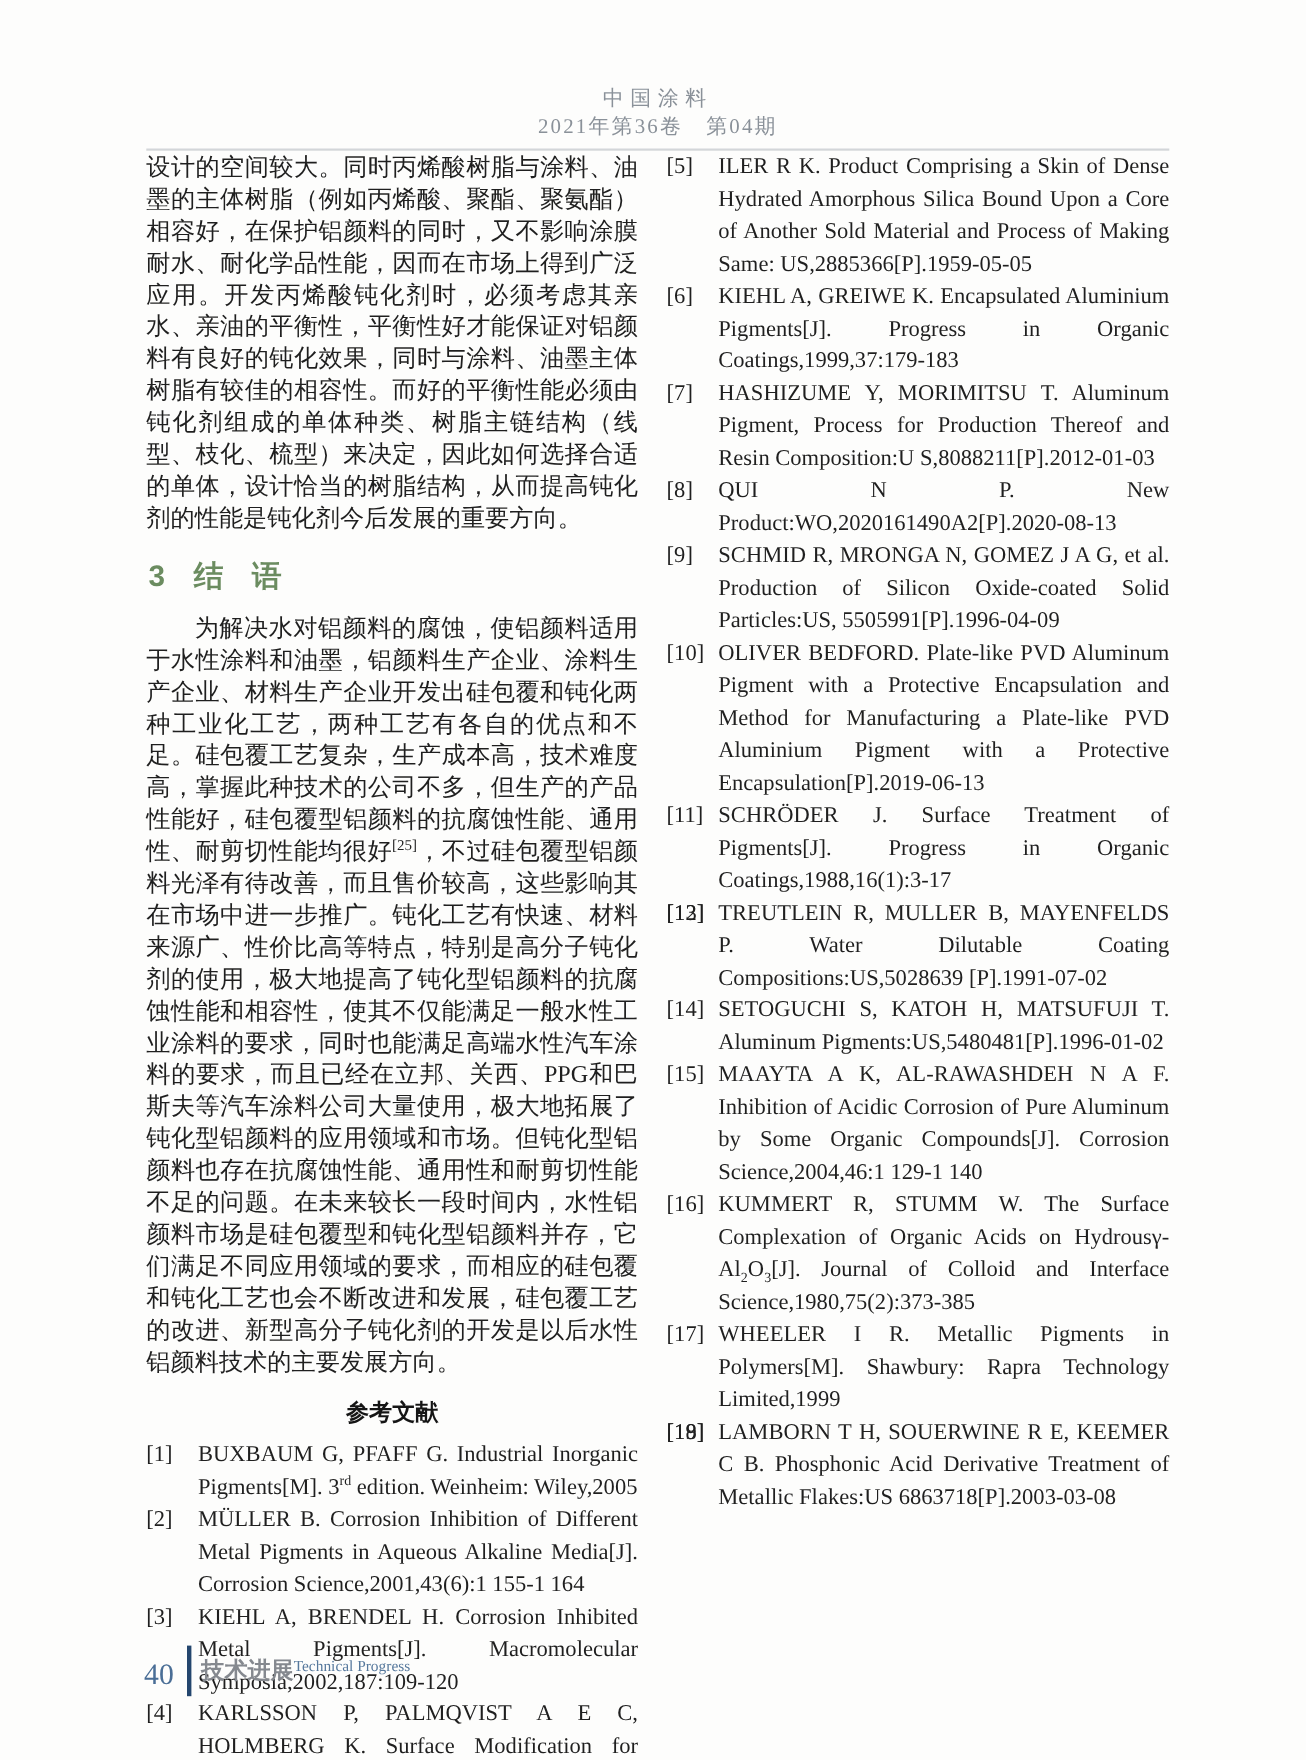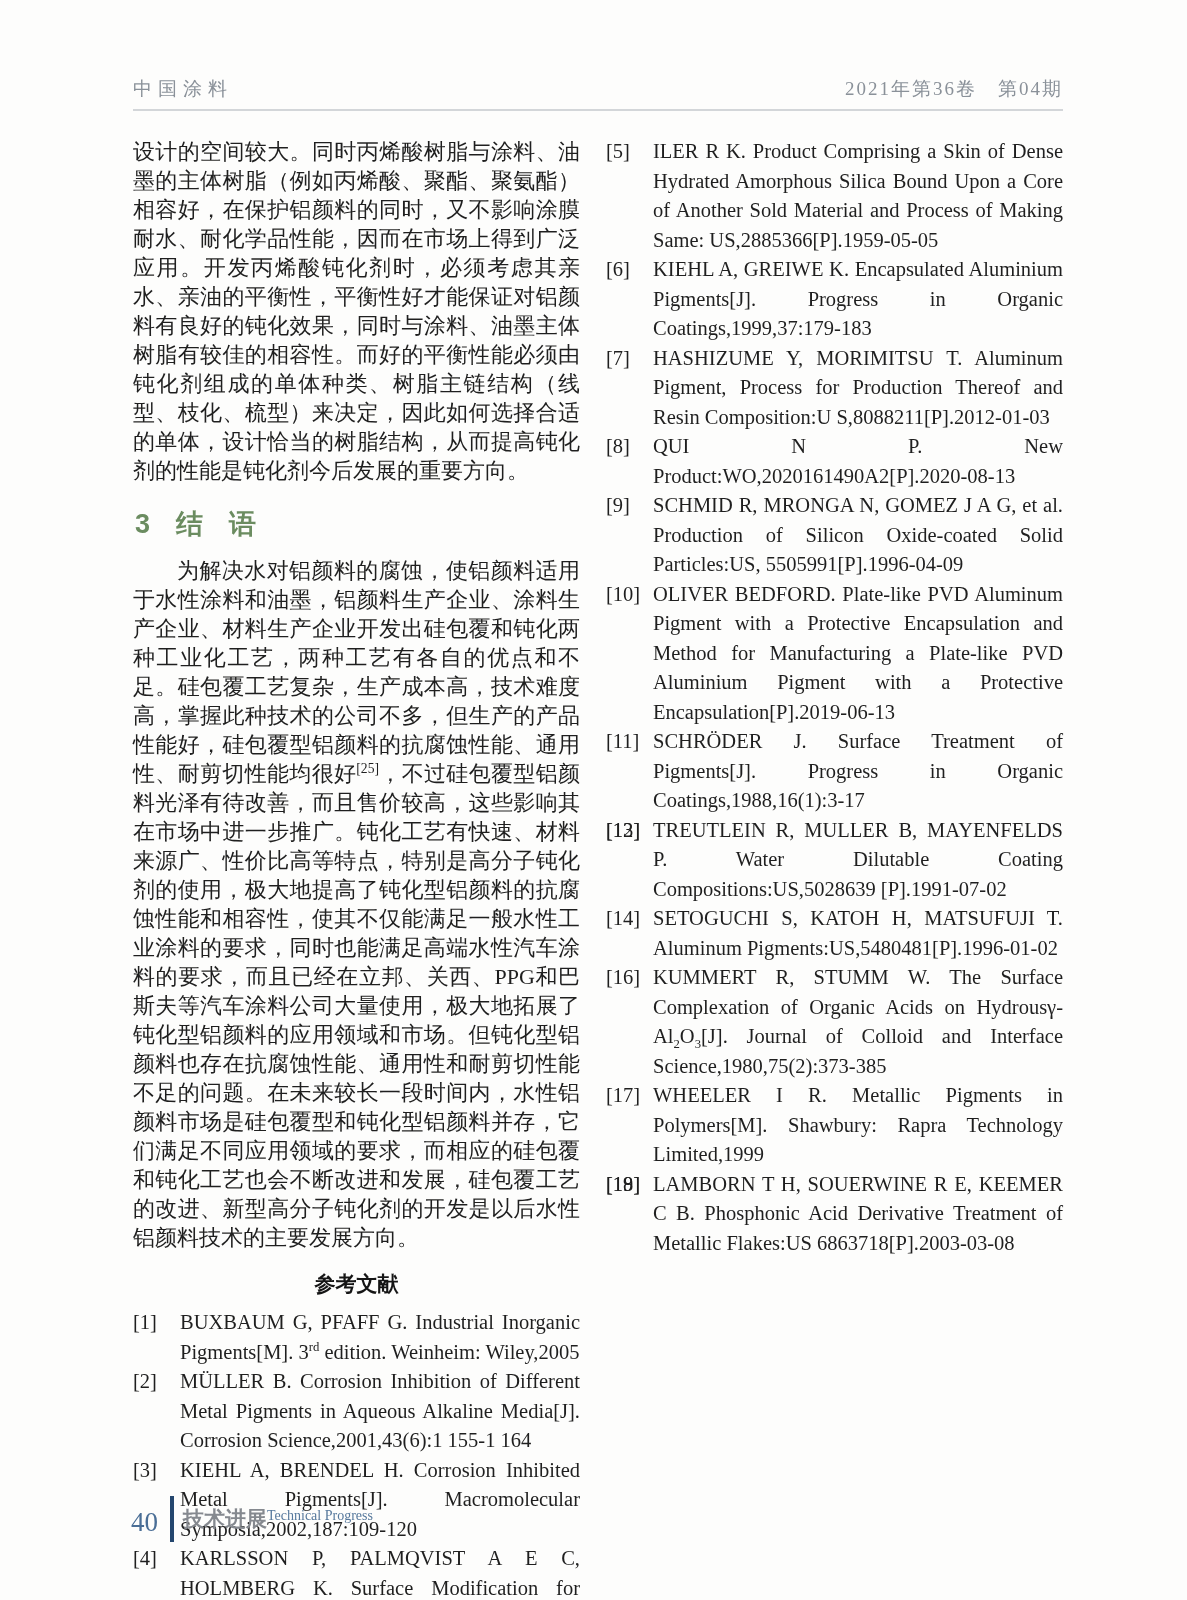--- a/index.html
+++ b/index.html
@@ -9,25 +9,26 @@
     font-family:"Liberation Serif","DejaVu Serif",serif;
     color:#1f1f1f;
     position:relative;
     overflow:hidden;
   }
   .page{position:absolute;inset:0;}
 
   
   .page-header{
     position:absolute;left:133px;top:76px;width:930px;
-    display:flex;justify-content:space-between;align-items:flex-end;
+    display:flex;justify-content:space-between;align-items:center;
     color:#8a9199;
     border-bottom:2px solid #d3d6d9;
     padding-bottom:7px;
     font-size:19px;
+    flex-direction:column;
   }
   .journal-name{letter-spacing:6px;}
   .issue-info{letter-spacing:2px;}
 
   
   .col-left{position:absolute;left:133px;top:137px;width:447px;}
   .col-right{position:absolute;left:606px;top:137px;width:457px;}
 
   .body-cn{
     font-size:22px;line-height:29px;
@@ -125,20 +126,21 @@
         <div class="ref"><span class="ref-num">[5]</span><span>ILER R K. Product Comprising a Skin of Dense Hydrated Amorphous Silica Bound Upon a Core of Another Sold Material and Process of Making Same: US,2885366[P].1959-05-05</span></div>
         <div class="ref"><span class="ref-num">[6]</span><span>KIEHL A, GREIWE K. Encapsulated Aluminium Pigments[J]. Progress in Organic Coatings,1999,37:179-183</span></div>
         <div class="ref"><span class="ref-num">[7]</span><span>HASHIZUME Y, MORIMITSU T. Aluminum Pigment, Process for Production Thereof and Resin Composition:U S,8088211[P].2012-01-03</span></div>
         <div class="ref"><span class="ref-num">[8]</span><span>QUI N P. New Product:WO,2020161490A2[P].2020-08-13</span></div>
         <div class="ref"><span class="ref-num">[9]</span><span>SCHMID R, MRONGA N, GOMEZ J A G, et al. Production of Silicon Oxide-coated Solid Particles:US, 5505991[P].1996-04-09</span></div>
         <div class="ref"><span class="ref-num">[10]</span><span>OLIVER BEDFORD. Plate-like PVD Aluminum Pigment with a Protective Encapsulation and Method for Manufacturing a Plate-like PVD Aluminium Pigment with a Protective Encapsulation[P].2019-06-13</span></div>
         <div class="ref"><span class="ref-num">[11]</span><span>SCHRÖDER J. Surface Treatment of Pigments[J]. Progress in Organic Coatings,1988,16(1):3-17</span></div>
         <div class="ref"><span class="ref-num">[12]</span></div>
         <div class="ref"><span class="ref-num">[13]</span><span>TREUTLEIN R, MULLER B, MAYENFELDS P. Water Dilutable Coating Compositions:US,5028639 [P].1991-07-02</span></div>
         <div class="ref"><span class="ref-num">[14]</span><span>SETOGUCHI S, KATOH H, MATSUFUJI T. Aluminum Pigments:US,5480481[P].1996-01-02</span></div>
+        <div class="ref"><span class="ref-num">[15]</span><span>MAAYTA A K, AL-RAWASHDEH N A F. Inhibition of Acidic Corrosion of Pure Aluminum by Some Organic Compounds[J]. Corrosion Science,2004,46:1 129-1 140</span></div>
         <div class="ref"><span class="ref-num">[16]</span><span>KUMMERT R, STUMM W. The Surface Complexation of Organic Acids on Hydrousγ-Al<sub>2</sub>O<sub>3</sub>[J]. Journal of Colloid and Interface Science,1980,75(2):373-385</span></div>
         <div class="ref"><span class="ref-num">[17]</span><span>WHEELER I R. Metallic Pigments in Polymers[M]. Shawbury: Rapra Technology Limited,1999</span></div>
         <div class="ref"><span class="ref-num">[18]</span></div>
         <div class="ref"><span class="ref-num">[19]</span><span>LAMBORN T H, SOUERWINE R E, KEEMER C B. Phosphonic Acid Derivative Treatment of Metallic Flakes:US 6863718[P].2003-03-08</span></div>
       </div>
 
   </div>
 
   <div class="page-footer">
     <span class="page-num">40</span>

